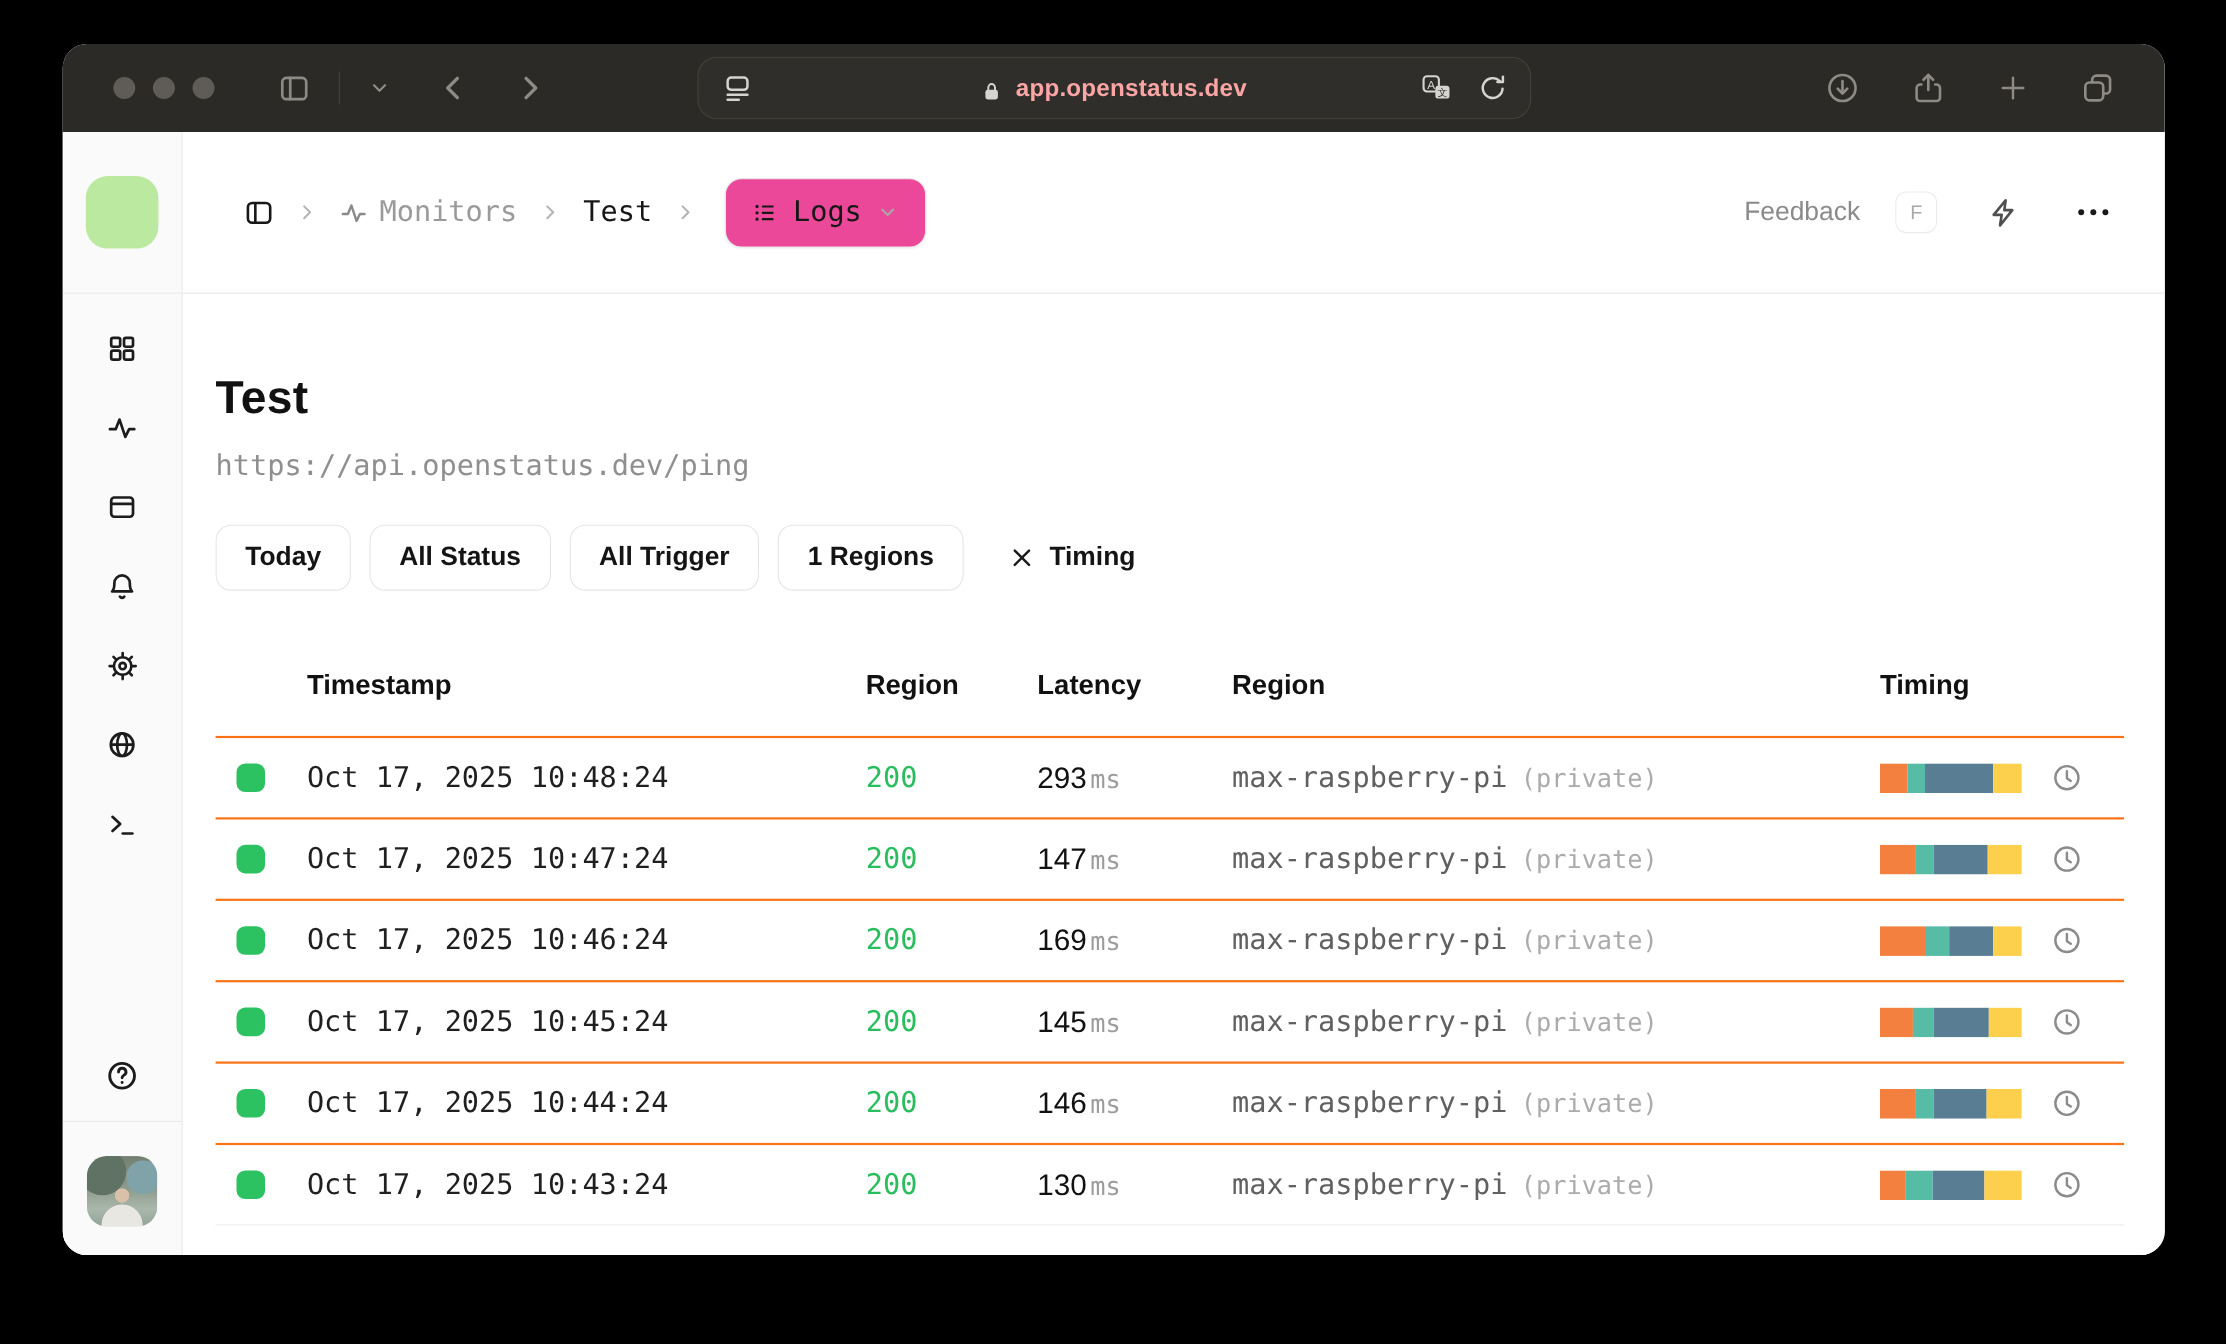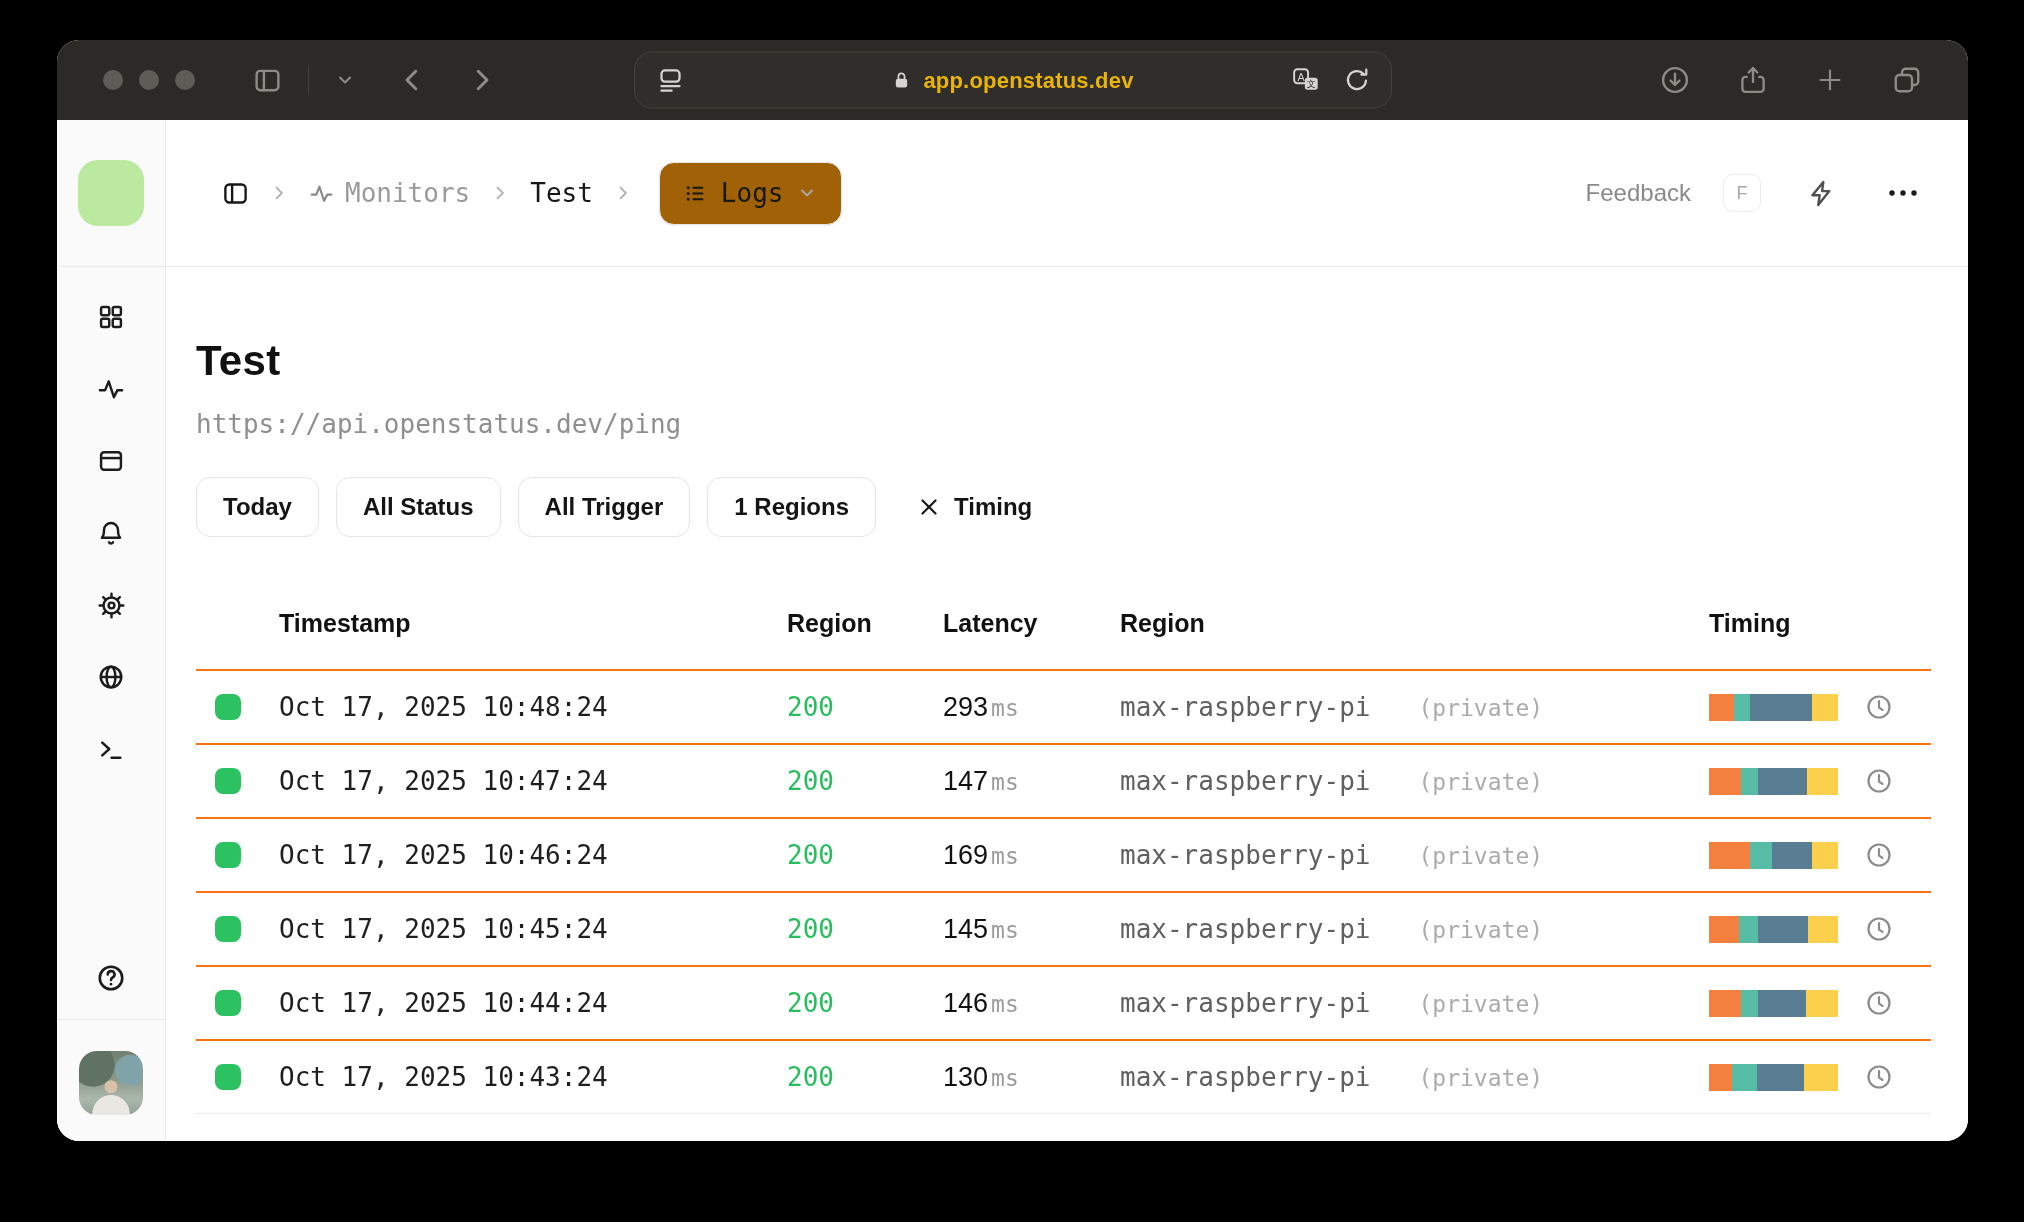--- a/index.html
+++ b/index.html
@@ -14,22 +14,22 @@
 
   .titlebar { flex:0 0 80px; background:#2b2a27; position:relative; display:flex; align-items:center; }
   .traffic { display:flex; gap:16px; margin-left:46px; }
   .traffic span { width:20px; height:20px; border-radius:50%; background:#5f5c57; display:block; }
   .nav-cluster { display:flex; align-items:center; gap:26px; margin-left:58px; color:#8e8b85; }
   .vdiv { width:1px; height:30px; background:#44423e; }
   .urlbar { position:absolute; left:50%; top:50%; transform:translate(-50%,-50%);
             width:758px; height:57px; border:1.5px solid #454239; background:#302e2b;
             border-radius:18px; display:flex; align-items:center; }
   .urlbar .reader { margin-left:22px; color:#d6d4d0; display:flex; }
-  .url-center { position:absolute; left:0; right:0; display:flex; justify-content:center; align-items:center; gap:11px;
-                color:#eab308; font-size:22px; font-weight:600; letter-spacing:.2px; }
+  .url-center { position:absolute; left:0; right:0; display:flex; justify-content:center; align-items:flex-end; gap:11px;
+                color:#fca5a5; font-size:22px; font-weight:600; letter-spacing:.2px; }
   .url-center svg { color:#d6d4d0; }
   .url-right { position:absolute; right:20px; display:flex; align-items:center; gap:22px; color:#d6d4d0; }
   .tb-right { position:absolute; right:46px; display:flex; align-items:center; gap:48px; color:#8e8b85; }
 
   
   .app { flex:1; display:flex; min-height:0; background:#fff; }
   .sidebar { flex:0 0 109px; background:#fafafa; border-right:1px solid #e9e9e9; display:flex; flex-direction:column; align-items:center; }
   .sb-logo-sec { height:147px; width:100%; border-bottom:1px solid #e9e9e9; display:flex; align-items:center; justify-content:center; }
   .logo { width:66px; height:66px; border-radius:20px; background:#bce9a0; }
   .sb-nav { display:flex; flex-direction:column; gap:24px; margin-top:26px; }
@@ -45,21 +45,21 @@
               linear-gradient(180deg,#72806f 0%,#8c9a8c 45%,#aab7ab 75%,#93a398 100%); }
 
   .main { flex:1; display:flex; flex-direction:column; min-width:0; }
   .page-header { flex:0 0 147px; border-bottom:1px solid #e7e7e7; display:flex; align-items:center; padding:0 48px 0 56px; }
   .crumbs { display:flex; align-items:center; gap:20px; }
   .crumb-sep { color:#b3b3b3; display:flex; }
   .crumb-link { display:flex; align-items:center; gap:11px; color:#9a9a9a; font-size:26px; cursor:pointer; }
   .crumb-current { color:#171717; font-size:26px; cursor:pointer; }
   .hd-icon { display:flex; color:#171717; cursor:pointer; }
   .logs-btn { display:flex; align-items:center; gap:14px; height:63px; padding:0 24px; margin-left:6px;
-              border:1px solid #e7e7e7; border-radius:15px; background:#a16207; box-shadow:0 1px 2px rgba(0,0,0,.05);
+              border:1px solid #e7e7e7; border-radius:15px; background:#ec4899; box-shadow:0 1px 2px rgba(0,0,0,.05);
               font-size:26px; color:#171717; cursor:pointer; }
   .logs-btn .chev { color:#a8a8a8; display:flex; }
   .hdr-right { margin-left:auto; display:flex; align-items:center; gap:32px; }
   .feedback { color:#8a8a8a; font-size:24px; cursor:pointer; }
   .kbd { width:38px; height:38px; border:1.5px solid #ececec; border-radius:10px; color:#a8a8a8;
          font-size:18px; display:flex; align-items:center; justify-content:center; }
   .zap { color:#4f4f4f; display:flex; cursor:pointer; margin-left:14px; }
   .more { color:#1a1a1a; display:flex; cursor:pointer; margin-left:18px; }
 
   
@@ -75,21 +75,21 @@
   .logtable { margin-top:40px; border-bottom:1px solid #ededed; }
   .thead, .trow { display:grid; grid-template-columns:83px 508px 156px 177px 589px 1fr; align-items:center; }
   .thead { height:92px; font-size:25px; font-weight:700; color:#111; }
   .trow { height:74px; border-top:2px solid #f97316; cursor:pointer; }
   .c-dot { padding-left:19px; display:flex; }
   .dot { width:26px; height:26px; border-radius:8px; background:#2cc261; }
   .c-ts { font-size:26px; color:#1f1f1f; }
   .c-status { font-size:26px; color:#2abd5e; }
   .c-lat { font-size:27px; font-weight:500; color:#111; display:flex; align-items:baseline; }
   .c-lat .ms { font-family:"DejaVu Sans Mono",monospace; font-size:23px; font-weight:400; color:#9c9c9c; margin-left:3px; }
-  .c-region { font-size:26px; color:#606060; display:flex; align-items:baseline;gap:36px; }
+  .c-region { font-size:26px; color:#606060; display:flex; align-items:baseline; }
   .c-region .priv { font-size:23px; color:#ababab; margin-left:12px; }
   .c-timing { display:flex; align-items:center; }
   .tbar { width:129px; height:27px; display:flex; overflow:hidden; }
   .tbar span { display:block; height:100%; }
   .clock { color:#8b8b8b; display:flex; margin-left:27px; cursor:pointer; }
 </style>
 </head>
 <body>
 
 <div class="window">

